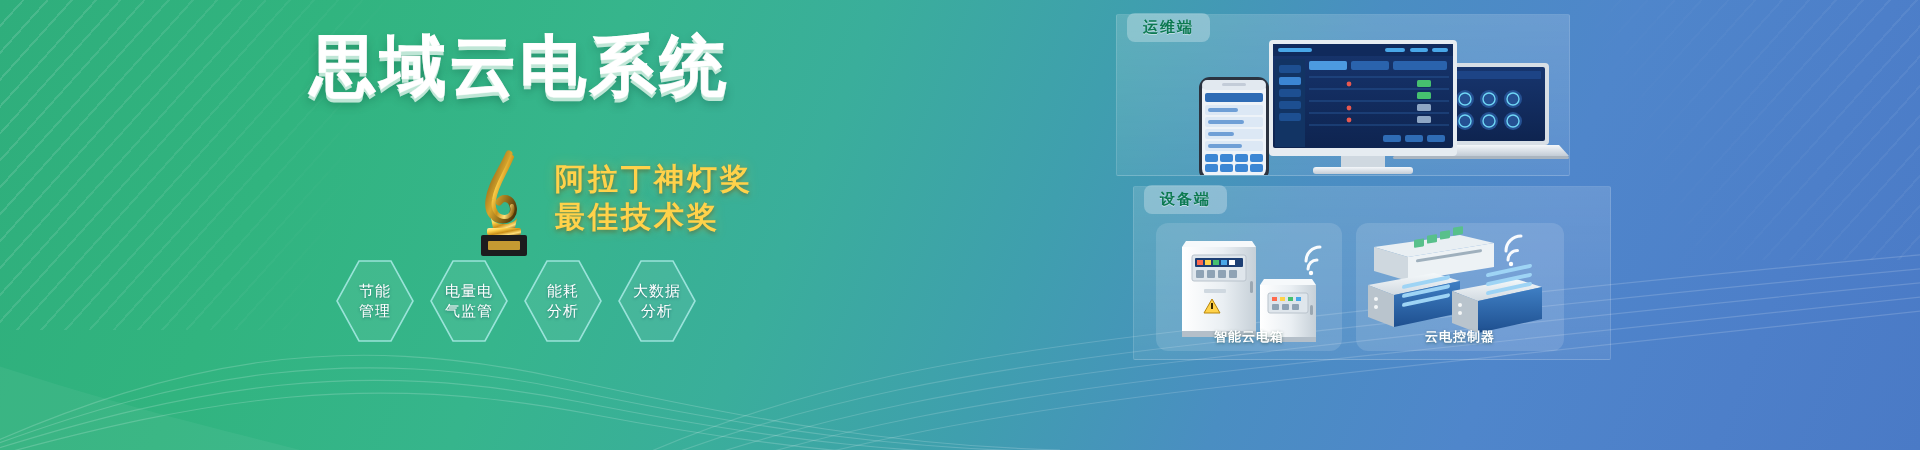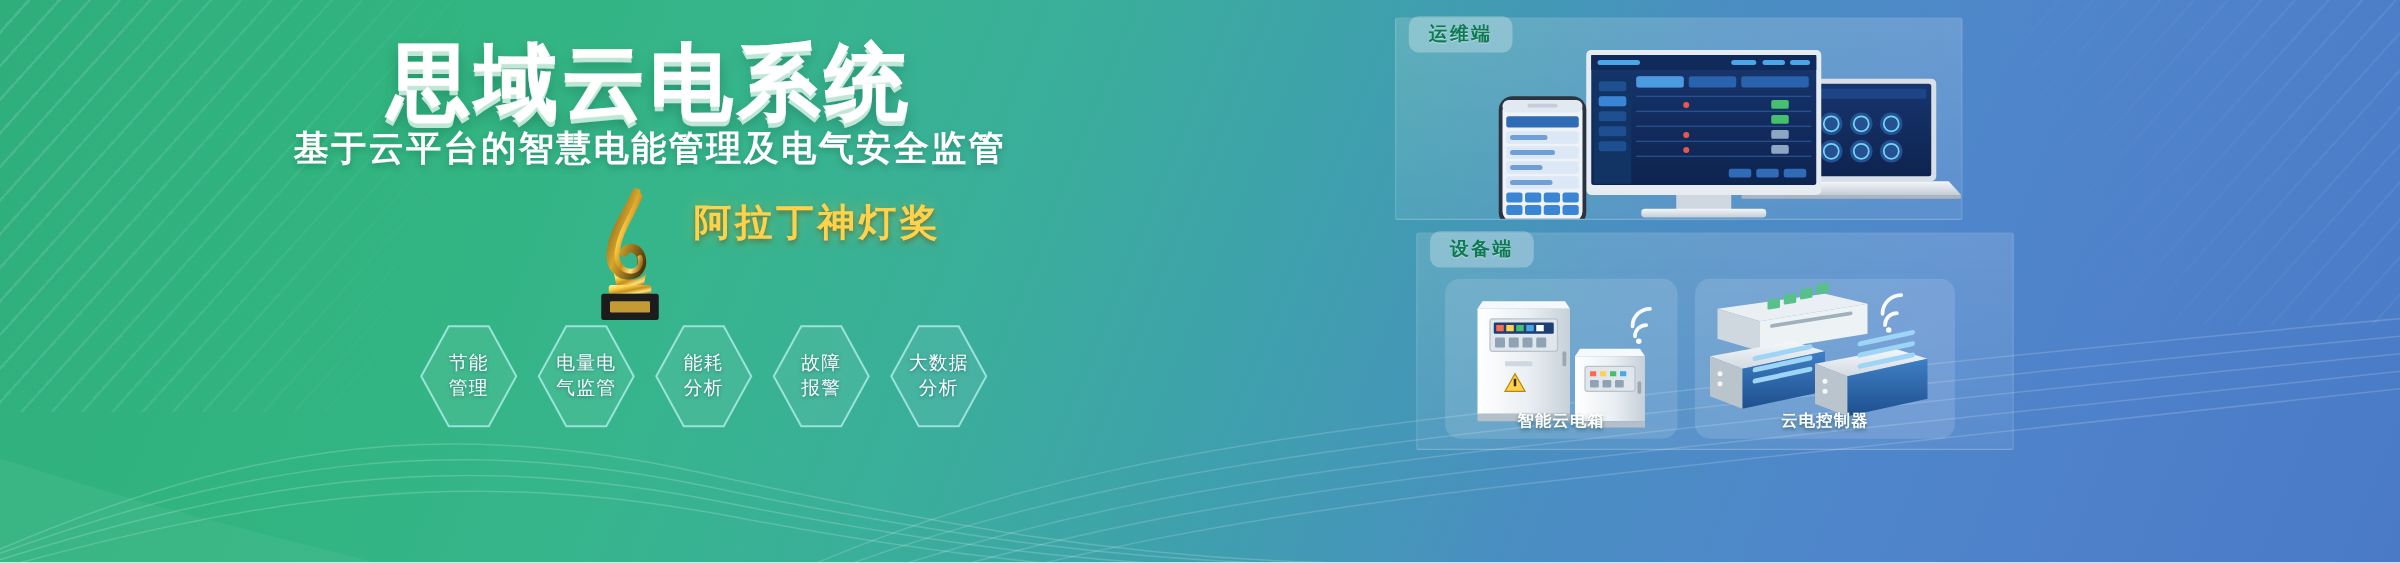--- a/index.html
+++ b/index.html
@@ -128,21 +128,20 @@
     </g>
     <path d="M-20,150 C120,196 200,214 300,240 L-20,240 Z" fill="rgba(255,255,255,0.05)"></path>
   </svg>
 
   <div class="left">
 
     <div class="title">
       <span class="t-inner">思域云电系统</span>
     </div>
 
-    <div class="subtitle">基于云平台的智慧电能管理及电气安全监管</div>
 
     <div class="award">
       <svg class="trophy" viewBox="0 0 78 110">
         <defs>
           <linearGradient id="gold" x1="0" y1="0" x2="1" y2="1">
             <stop offset="0%" stop-color="#fff2b0"></stop>
             <stop offset="28%" stop-color="#ffd34d"></stop>
             <stop offset="55%" stop-color="#c98f19"></stop>
             <stop offset="78%" stop-color="#ffe07a"></stop>
             <stop offset="100%" stop-color="#8a5e0d"></stop>
@@ -155,20 +154,21 @@
         </defs>
         <path d="M44,6 C36,24 26,36 24,52 C22,66 30,72 38,72 C45,72 50,66 48,58 C46,50 38,48 34,54" fill="none" stroke="url(#goldDark)" stroke-width="7" stroke-linecap="round"></path>
         <path d="M47,9 C40,26 31,37 29,52 C27,64 34,69 40,69 C45,69 49,64 47,58" fill="none" stroke="url(#gold)" stroke-width="4" stroke-linecap="round"></path>
         <path d="M26,70 C30,78 48,78 52,70 L50,80 L28,80 Z" fill="url(#gold)"></path>
         <rect x="22" y="80" width="34" height="7" rx="2" fill="url(#gold)"></rect>
         <rect x="16" y="87" width="46" height="21" rx="2" fill="#1c1c1e"></rect>
         <rect x="23" y="93" width="32" height="9" rx="1" fill="#c49a32"></rect>
       </svg>
       <div class="award-lines">
         <div class="award-line">阿拉丁神灯奖</div>
+        <div class="award-line">最佳技术奖</div>
       </div>
     </div>
 
     <div class="hexrow">
 
       <div class="hex">
         <svg viewBox="0 0 80 86">
           <polygon points="24,3 56,3 78,43 56,83 24,83 2,43" fill="rgba(255,255,255,0.07)" stroke="rgba(170,235,230,0.85)" stroke-width="1.6"></polygon>
         </svg>
         <div class="hex-label">
@@ -190,29 +190,20 @@
       <div class="hex">
         <svg viewBox="0 0 80 86">
           <polygon points="24,3 56,3 78,43 56,83 24,83 2,43" fill="rgba(255,255,255,0.07)" stroke="rgba(170,235,230,0.85)" stroke-width="1.6"></polygon>
         </svg>
         <div class="hex-label">
           <div>能耗</div>
           <div>分析</div>
         </div>
       </div>
 
-      <div class="hex">
-        <svg viewBox="0 0 80 86">
-          <polygon points="24,3 56,3 78,43 56,83 24,83 2,43" fill="rgba(255,255,255,0.07)" stroke="rgba(170,235,230,0.85)" stroke-width="1.6"></polygon>
-        </svg>
-        <div class="hex-label">
-          <div>故障</div>
-          <div>报警</div>
-        </div>
-      </div>
 
       <div class="hex">
         <svg viewBox="0 0 80 86">
           <polygon points="24,3 56,3 78,43 56,83 24,83 2,43" fill="rgba(255,255,255,0.07)" stroke="rgba(170,235,230,0.85)" stroke-width="1.6"></polygon>
         </svg>
         <div class="hex-label">
           <div>大数据</div>
           <div>分析</div>
         </div>
       </div>

